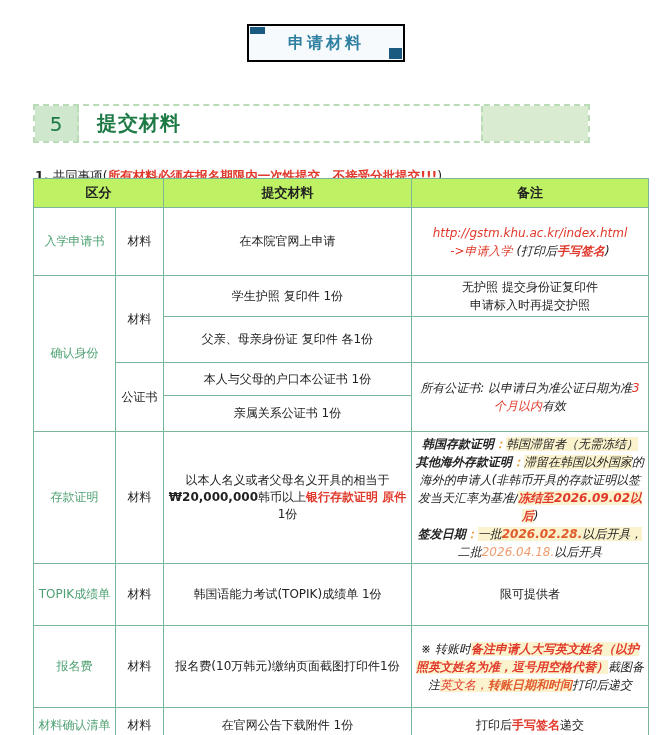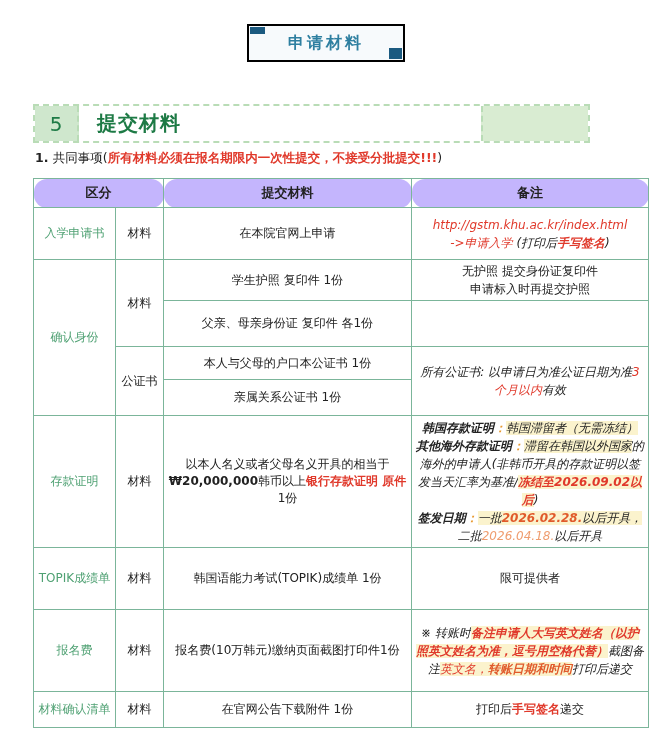--- a/index.html
+++ b/index.html
@@ -31,32 +31,32 @@
   }
   .band-title{
     position:absolute;left:62px;top:0;height:100%;display:flex;align-items:center;
     color:#1d7a45;font-weight:700;font-size:20px;letter-spacing:1px;
   }
   .band-fill{
     position:absolute;right:0;top:0;width:105px;height:100%;
     background:#d9ecd2;border-left:2px dashed #b9dcb6;
   }
   
-  .intro{position:absolute;left:35px;top:150px;font-size:12.5px;white-space:nowrap;}
+  .intro{position:absolute;left:35px;top:168px;font-size:12.5px;white-space:nowrap;}
   
   table.tbl{
     position:absolute;left:33px;top:178px;width:615px;
     border-collapse:collapse;table-layout:fixed;
   }
   .tbl th,.tbl td{
     border:1px solid #7bb59a;
     font-size:12px;text-align:center;vertical-align:middle;
     padding:2px 4px;word-break:break-word;
   }
-  .tbl th{background:#c4b5fd;font-weight:700;font-size:13px;height:24px;color:#222;border-radius:13px;}
+  .tbl th{background:#bef264;font-weight:700;font-size:13px;height:24px;color:#222;}
   .cat{color:#4fa173;font-size:12.5px;}
   .sub{font-size:12px;margin-left:12px;}
   .left{text-align:left;padding:4px 7px;font-style:italic;}
   .small{font-size:11px;line-height:1.5;}
   .vtop{vertical-align:top;padding-top:6px;}
   .link{cursor:pointer;}
   
   .rs-b{font-weight:700;}
   .rs-red{color:#e0392b;}
   .rs-rb{color:#e0392b;font-weight:700;}
@@ -89,21 +89,21 @@
       <col style="width:248px">
       <col style="width:237px">
   </colgroup>
   <tbody>
       <tr>
     <th colspan="2">区分</th>
     <th>提交材料</th>
     <th>备注</th>
   </tr>
 
-  <tr style="height:52px">
+  <tr style="height:68px">
     <td class="cat">入学申请书</td>
     <td class="sub">材料</td>
     <td>在本院官网上申请</td>
     <td class="left small link"><span class="rs-red">http://gstm.khu.ac.kr/index.html</span><br><span class="rs-red">-&gt;申请入学</span><span> (打印后</span><span class="rs-rb">手写签名</span><span>)</span></td>
   </tr>
 
   <tr style="height:38px">
     <td class="cat" rowspan="4">确认身份</td>
     <td class="sub" rowspan="2">材料</td>
     <td>学生护照 复印件 1份</td>

